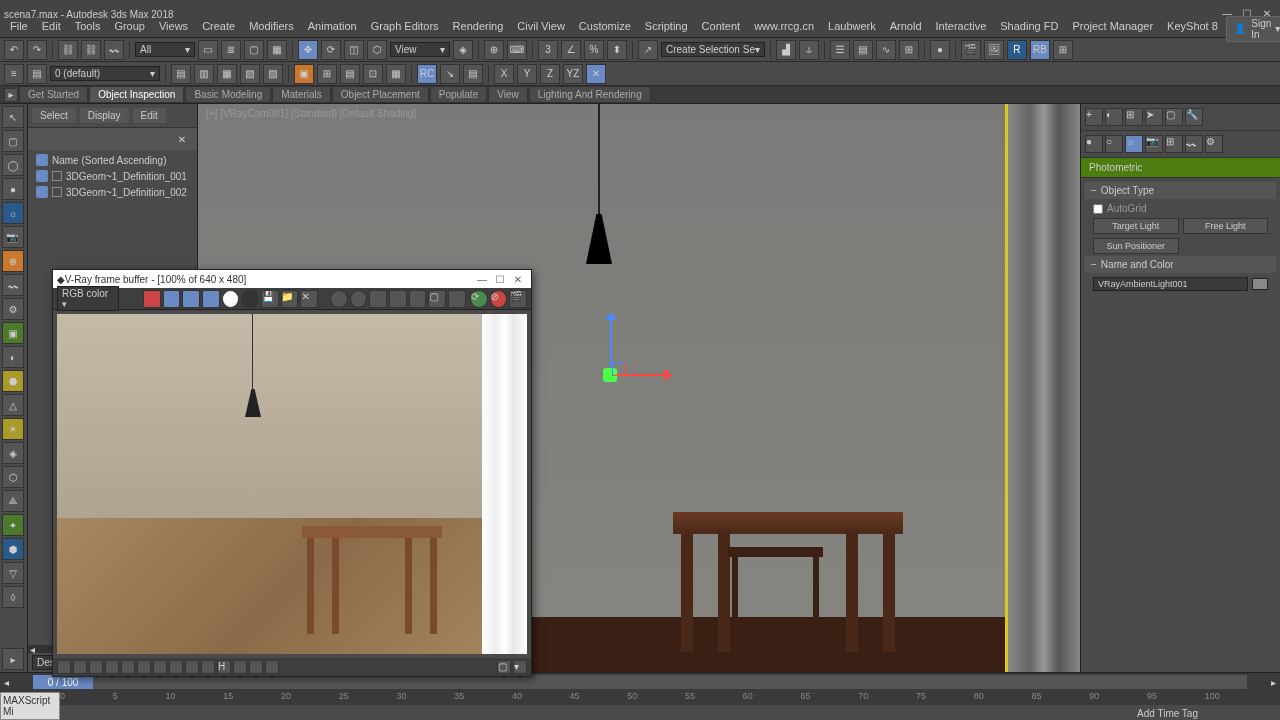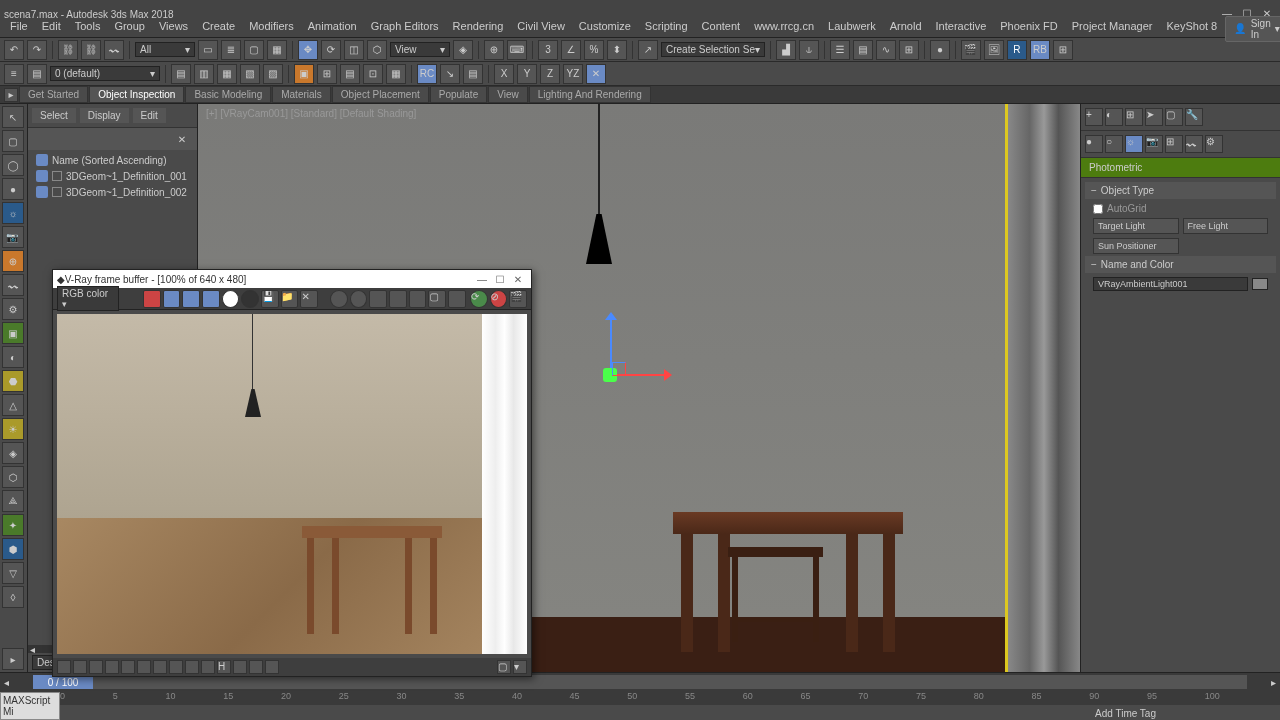--- a/index.html
+++ b/index.html
@@ -62,21 +62,21 @@
 .gizmo .xz{position:absolute;left:14px;top:48px;width:14px;height:14px;border:1px solid #ff4444;border-top:1px solid #4a8aff;border-left:1px solid #4a8aff}
 .right-panel{width:200px;background:#4a4a4a;border-left:1px solid #222;display:flex;flex-direction:column}
 .rp-tabs{display:flex;gap:2px;padding:4px;border-bottom:1px solid #333}
 .rp-icon{width:18px;height:18px;background:#555;border:1px solid #333}
 .rp-icon.sel{background:#6a8ac4}
 .rp-title{padding:4px 8px;background:#4d7c0f;color:#ccc;font-size:10px;border-bottom:1px solid #333}
 .rp-section{padding:4px}
 .rp-sh{padding:3px 6px;background:#555;color:#ccc;font-size:10px;display:flex;align-items:center;gap:4px;margin-bottom:2px}
 .rp-sh::before{content:"−";color:#ccc}
 .rp-row{display:flex;gap:4px;padding:2px 8px;align-items:center}
-.rp-btn{flex:1;padding:2px 4px;background:#555;border:1px solid #333;text-align:left;color:#ccc;font-size:9px}
+.rp-btn{flex:1;padding:2px 4px;background:#555;border:1px solid #333;text-align:center;color:#ccc;font-size:9px}
 .rp-check{display:flex;align-items:center;gap:4px;padding:2px 8px;color:#999;font-size:9px}
 .rp-check input{width:10px;height:10px}
 .rp-input{flex:1;background:#3a3a3a;border:1px solid #222;padding:1px 4px;color:#ccc;font-size:9px}
 .rp-swatch{width:16px;height:12px;background:#888;border:1px solid #222}
 .vray-window{position:absolute;top:165px;left:52px;width:480px;background:#4a4a4a;border:1px solid #222;box-shadow:2px 2px 8px rgba(0,0,0,0.5);z-index:100}
 .vw-title{height:18px;background:#fff;color:#333;display:flex;align-items:center;padding:0 4px;font-size:10px}
 .vw-title .spacer{flex:1}
 .vw-title .wb{width:18px;text-align:center;color:#666}
 .vw-toolbar{height:22px;background:#3e3e3e;display:flex;align-items:center;gap:2px;padding:0 4px;border-bottom:1px solid #222}
 .vw-tb{width:18px;height:18px;background:#555;border:1px solid #333;border-radius:2px}
@@ -135,21 +135,21 @@
   <span class="mi">Graph Editors</span>
   <span class="mi">Rendering</span>
   <span class="mi">Civil View</span>
   <span class="mi">Customize</span>
   <span class="mi">Scripting</span>
   <span class="mi">Content</span>
   <span class="mi">www.rrcg.cn</span>
   <span class="mi">Laubwerk</span>
   <span class="mi">Arnold</span>
   <span class="mi">Interactive</span>
-  <span class="mi">Phoenix FD</span>
+  <span class="mi">Shading FD</span>
   <span class="mi">Project Manager</span>
   <span class="mi">KeyShot 8</span>
   <div class="right">
     <div class="signin">
       <span>👤</span>
       <span>Sign In</span>
       <span>▾</span>
     </div>
 
   </div>
@@ -528,16 +528,16 @@
       <span>Selected</span>
     </div>
   <div style="width:20px"></div>
   <div class="pb">⊕</div>
   <div class="pb">✥</div>
   <div class="pb">⊞</div>
   <div class="pb">◲</div>
 </div>
 <div class="status-row" style="position:absolute;bottom:0;left:62px;right:0;height:14px;font-size:9px">
   <div style="flex:1"></div>
-  <span style="margin-right:120px">Add Time Tag</span>
+  <span style="margin-right:78px">Add Time Tag</span>
 </div>
 
 <div class="mxs"><span>MAXScript Mi</span></div>
 
 </body></html>

